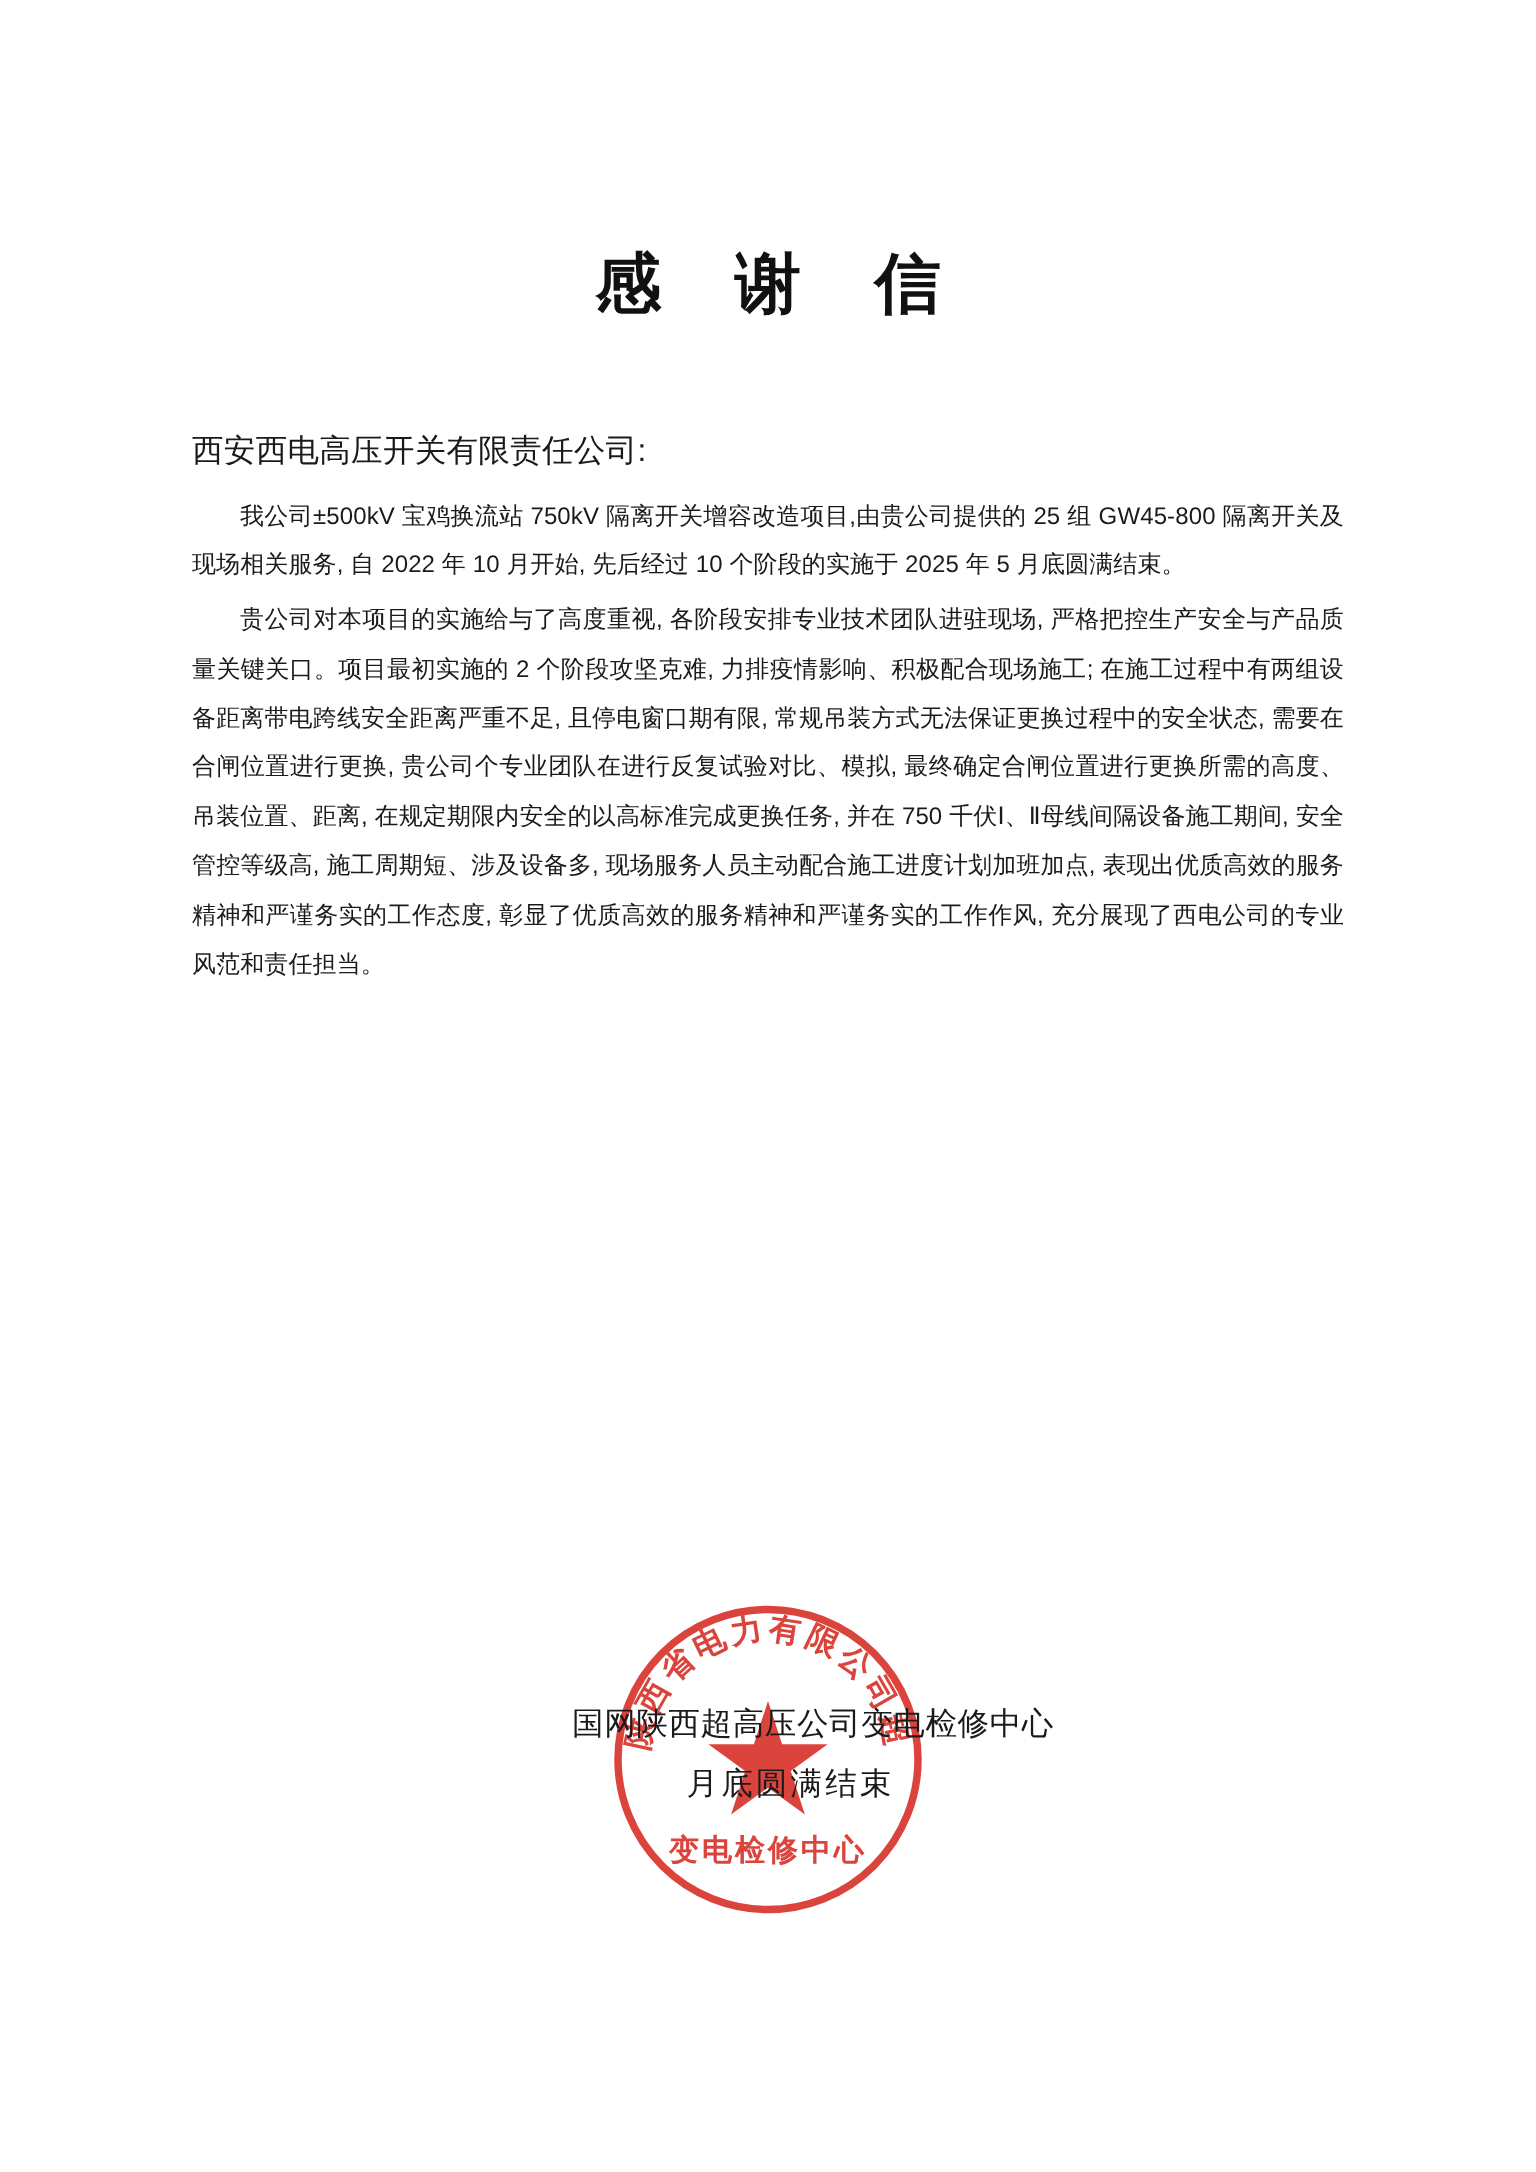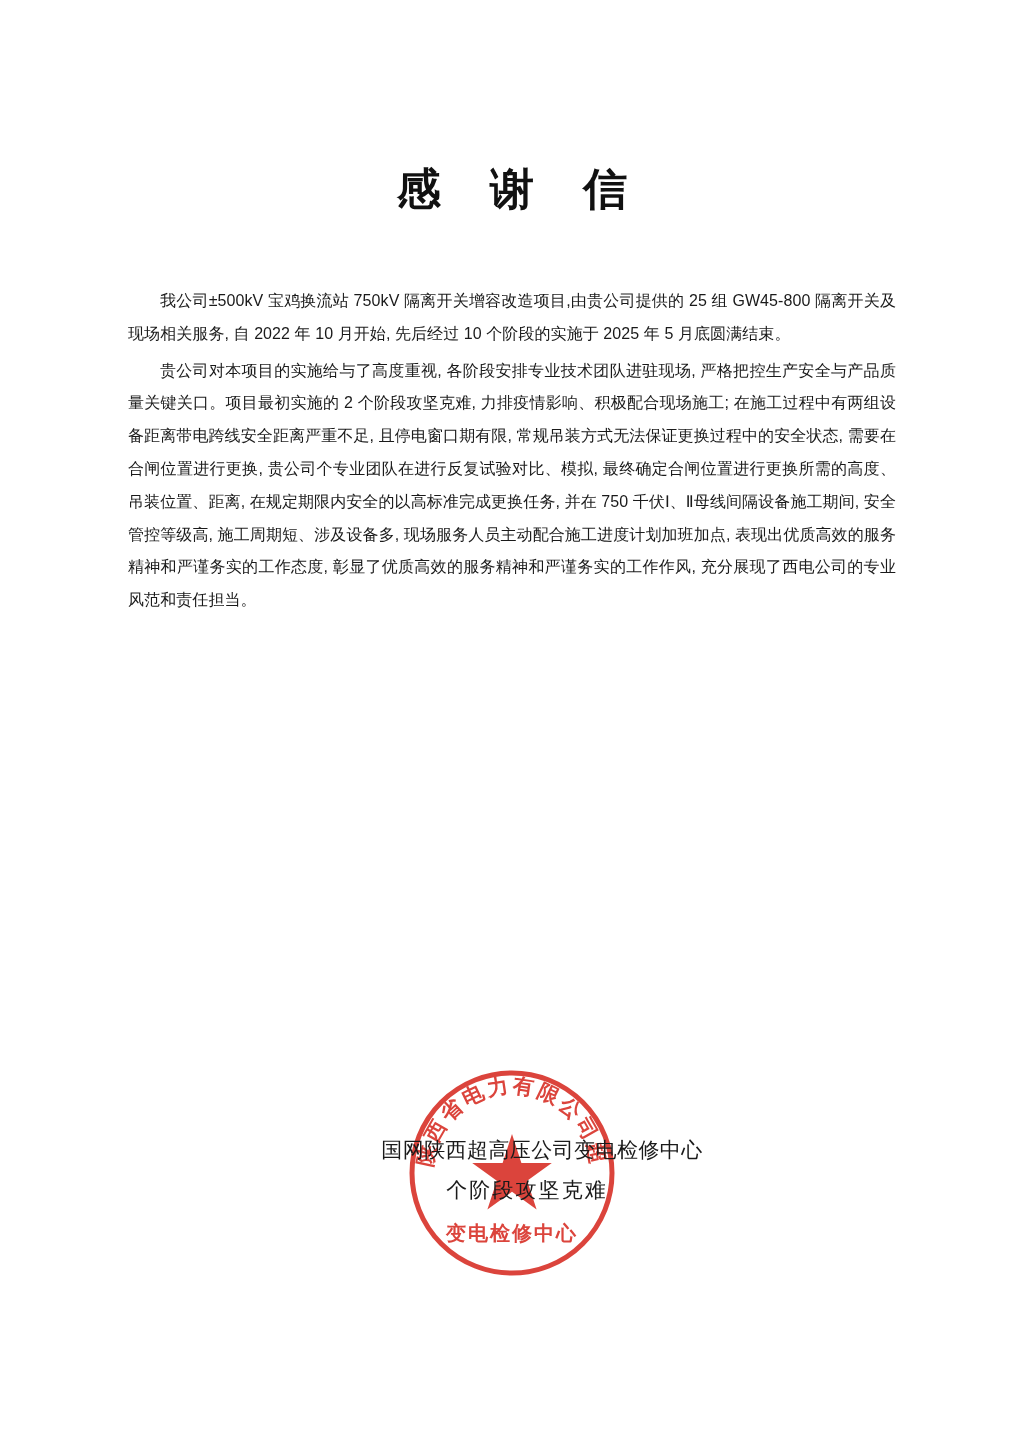--- a/index.html
+++ b/index.html
@@ -85,36 +85,37 @@
   }
   .seal svg { display: block; }
 </style>
 </head>
 <body>
 
 <div class="page">
 
   <h1 class="doc-title">感 谢 信</h1>
 
+  <p class="salutation">西安西电高压开关有限责任公司:</p>
 
   <p class="body-para">我公司±500kV 宝鸡换流站 750kV 隔离开关增容改造项目,由贵公司提供的 25 组 GW45-800 隔离开关及现场相关服务, 自 2022 年 10 月开始, 先后经过 10 个阶段的实施于 2025 年 5 月底圆满结束。</p>
   <p class="body-para">贵公司对本项目的实施给与了高度重视, 各阶段安排专业技术团队进驻现场, 严格把控生产安全与产品质量关键关口。项目最初实施的 2 个阶段攻坚克难, 力排疫情影响、积极配合现场施工; 在施工过程中有两组设备距离带电跨线安全距离严重不足, 且停电窗口期有限, 常规吊装方式无法保证更换过程中的安全状态, 需要在合闸位置进行更换, 贵公司个专业团队在进行反复试验对比、模拟, 最终确定合闸位置进行更换所需的高度、吊装位置、距离, 在规定期限内安全的以高标准完成更换任务, 并在 750 千伏Ⅰ、Ⅱ母线间隔设备施工期间, 安全管控等级高, 施工周期短、涉及设备多, 现场服务人员主动配合施工进度计划加班加点, 表现出优质高效的服务精神和严谨务实的工作态度, 彰显了优质高效的服务精神和严谨务实的工作作风, 充分展现了西电公司的专业风范和责任担当。</p>
 
   <div class="seal">
     <svg width="210" height="210" viewBox="0 0 210 210" xmlns="http://www.w3.org/2000/svg">
       <defs>
         <path id="sealArc" d="M 25,105 A 80,80 0 1 1 185,105"></path>
       </defs>
       <circle cx="105" cy="105" r="100" fill="none" stroke="#d9352c" stroke-width="5"></circle>
       <text font-family="'Liberation Sans', sans-serif" font-size="21" font-weight="bold" fill="#d9352c" letter-spacing="3">
         <textPath href="#sealArc" startOffset="50%" text-anchor="middle">国网陕西省电力有限公司超高压</textPath>
       </text>
       <polygon fill="#d9352c" points="105,66 114.4,94.9 144.8,94.9 120.2,112.7 129.6,141.6 105,123.8 80.4,141.6 89.8,112.7 65.2,94.9 95.6,94.9"></polygon>
       <text x="105" y="172" text-anchor="middle" font-family="'Liberation Sans', sans-serif" font-size="20" font-weight="bold" fill="#d9352c" letter-spacing="2">变电检修中心</text>
     </svg>
   </div>
 
   <div class="sign-block">
     <div class="sign-line">国网陕西超高压公司变电检修中心</div>
-    <div class="sign-date">个阶段攻坚克难</div>
+    <div class="sign-date">月底圆满结束</div>
   </div>
 
 </div>
 
 </body></html>

